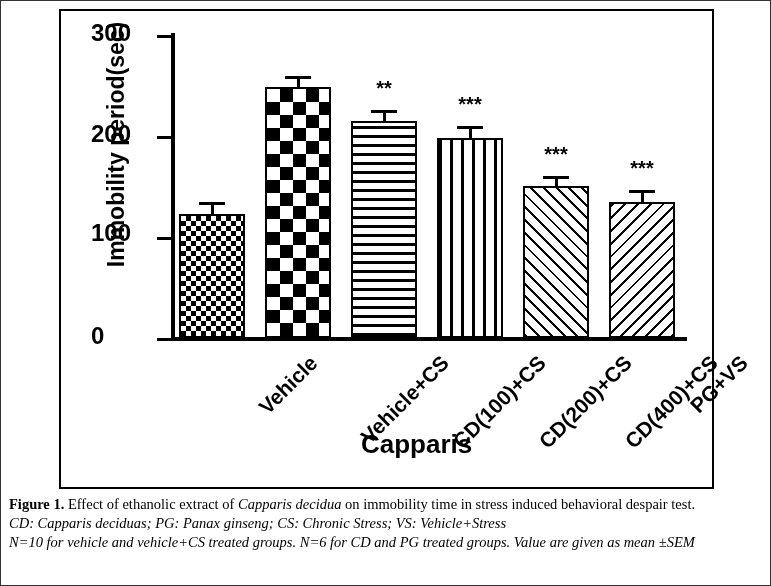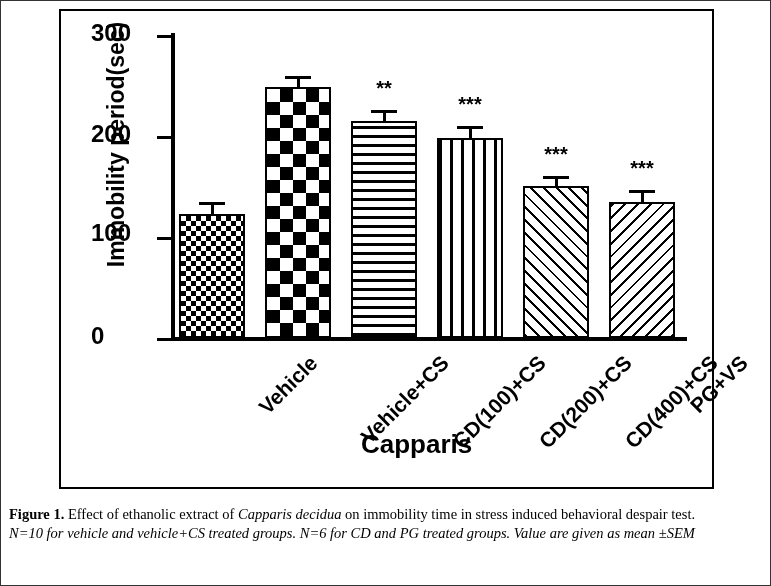--- a/index.html
+++ b/index.html
@@ -186,21 +186,21 @@
   #caption {
     position: absolute;
     left: 8px;
     top: 494px;
     width: 755px;
     font-family: "Liberation Serif", serif;
     font-size: 14.5px;
     color: #000;
     line-height: 1.32;
   }
-  #caption .line1 { font-style: normal; margin-top: 10px; }
+  #caption .line1 { font-style: normal; }
   #caption .line1 b { font-weight: bold; }
   #caption .line1 i { font-style: italic; }
   #caption .italic-line {
     font-style: italic;
   }
 </style>
 </head>
 <body>
 
 <div id="page">
@@ -274,16 +274,17 @@
     <div class="x-label" style="left:438px; top:340px;">CD(200)+CS</div>
     <div class="x-label" style="left:524px; top:340px;">CD(400)+CS</div>
     <div class="x-label" style="left:604px; top:340px;">PG+VS</div>
 
     <div id="x-axis-title">Capparis</div>
 
   </div>
 
   <div id="caption">
     <div class="line1"><b>Figure 1.</b><span> Effect of ethanolic extract of </span><i>Capparis decidua</i><span> on immobility time in stress induced behavioral despair test.</span></div>
+    <div class="italic-line">CD: Capparis deciduas; PG: Panax ginseng; CS: Chronic Stress; VS: Vehicle+Stress</div>
     <div class="italic-line">N=10 for vehicle and vehicle+CS treated groups. N=6 for CD and PG treated groups. Value are given as mean ±SEM</div>
   </div>
 
 </div>
 
 </body></html>

